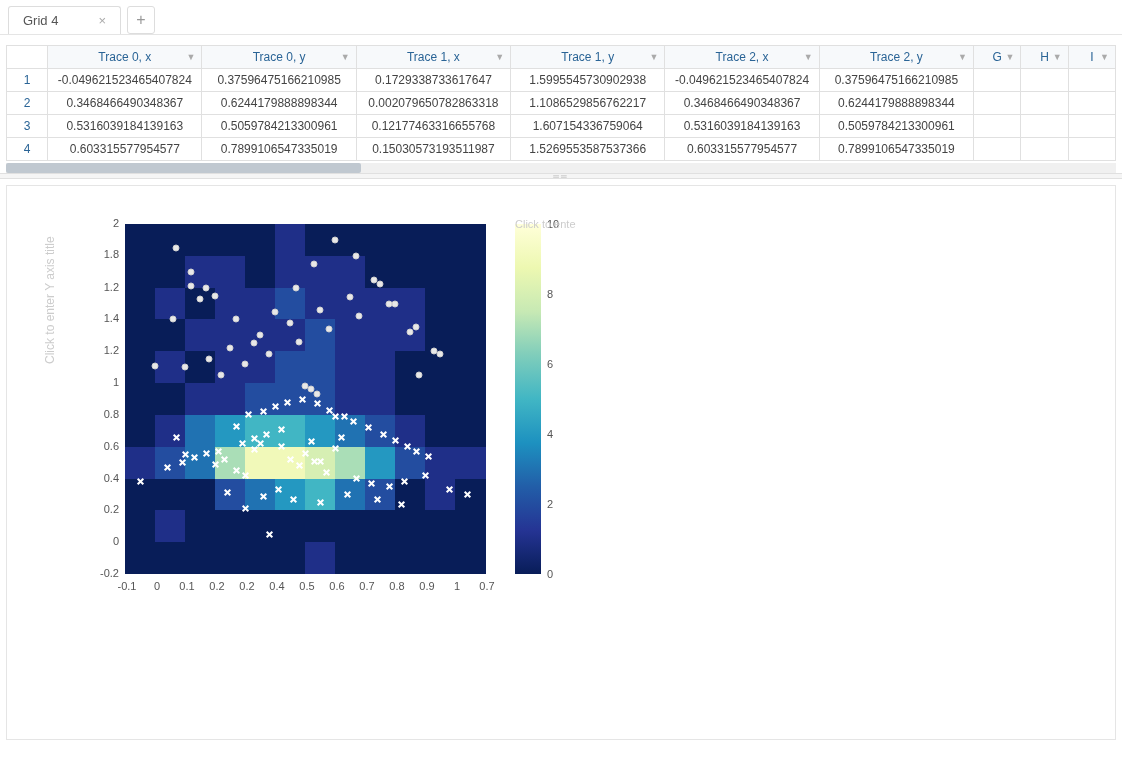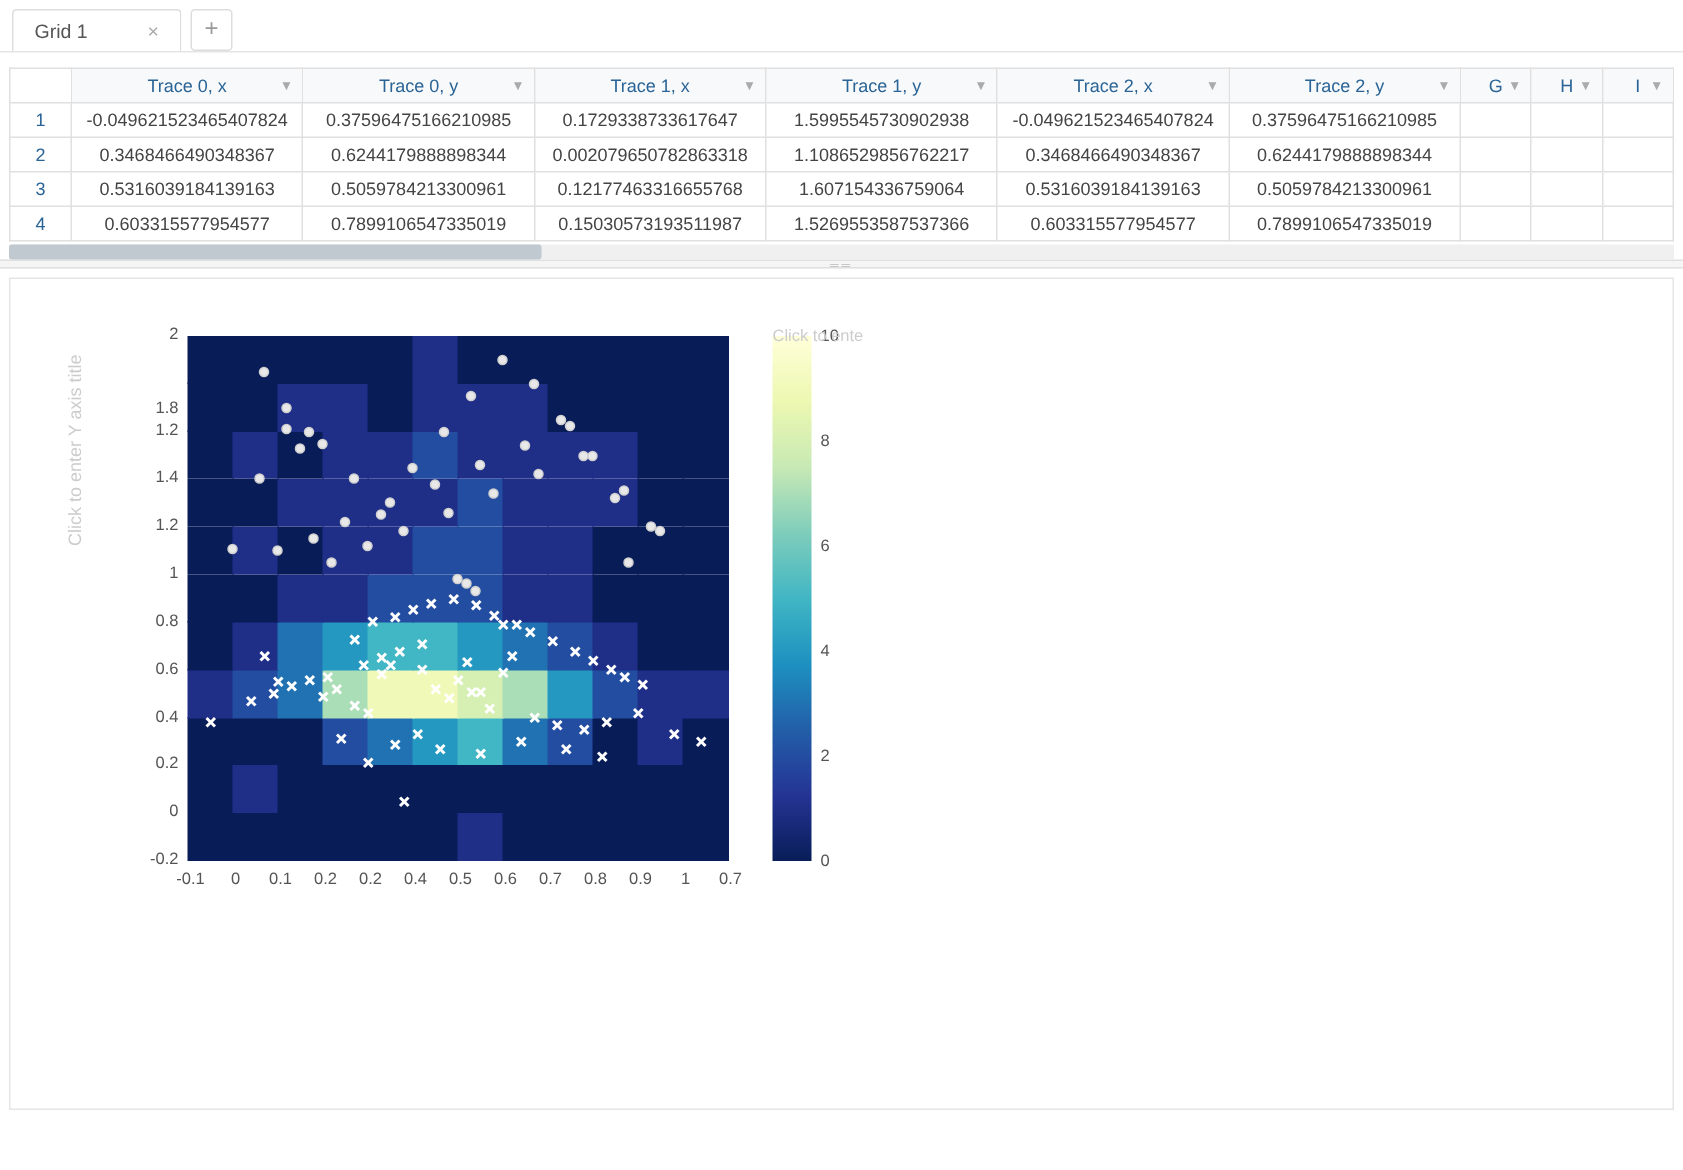--- a/index.html
+++ b/index.html
@@ -42,21 +42,21 @@
   
   .colorbar { position:absolute; left:470px; top:20px; width:26px; height:350px; background: linear-gradient(to top, #081d58, #253494, #225ea8, #1d91c0, #41b6c4, #7fcdbb, #c7e9b4, #edf8b1, #ffffd9); }
   .cb-tick { position:absolute; left:502px; font-size:11px; color:#555; transform:translateY(-50%); }
   .legend-hint { position:absolute; left:470px; top:14px; font-size:11px; color:#ccc; cursor:text; }
 </style>
 </head>
 <body>
 
 <div class="tabs-row">
   <div class="tab">
-    <span>Grid 1</span>
+    <span>Grid 4</span>
     <span class="close">×</span>
   </div>
   <div class="add-tab">
       <span>+</span>
     </div>
 </div>
 
 <div class="grid-area">
   <table class="grid">
     <thead>
@@ -373,21 +373,21 @@
         <div class="axis-tick" style="right: 466px; top: 363px;">-0.2</div>
         <div class="axis-tick" style="right: 466px; top: 331.182px;">0</div>
         <div class="axis-tick" style="right: 466px; top: 299.364px;">0.2</div>
         <div class="axis-tick" style="right: 466px; top: 267.545px;">0.4</div>
         <div class="axis-tick" style="right: 466px; top: 235.727px;">0.6</div>
         <div class="axis-tick" style="right: 466px; top: 203.909px;">0.8</div>
         <div class="axis-tick" style="right: 466px; top: 172.091px;">1</div>
         <div class="axis-tick" style="right: 466px; top: 140.273px;">1.2</div>
         <div class="axis-tick" style="right: 466px; top: 108.455px;">1.4</div>
         <div class="axis-tick" style="right: 466px; top: 76.6364px;">1.2</div>
-        <div class="axis-tick" style="right: 466px; top: 62px;">1.8</div>
+        <div class="axis-tick" style="right: 466px; top: 44px;">1.8</div>
         <div class="axis-tick" style="right: 466px; top: 13px;">2</div>
       </div>
     <div id="xticks">
         <div class="axis-tick" style="left: 70px; top: 376px; width: 24px; text-align: center;">-0.1</div>
         <div class="axis-tick" style="left: 100px; top: 376px; width: 24px; text-align: center;">0</div>
         <div class="axis-tick" style="left: 130px; top: 376px; width: 24px; text-align: center;">0.1</div>
         <div class="axis-tick" style="left: 160px; top: 376px; width: 24px; text-align: center;">0.2</div>
         <div class="axis-tick" style="left: 190px; top: 376px; width: 24px; text-align: center;">0.2</div>
         <div class="axis-tick" style="left: 220px; top: 376px; width: 24px; text-align: center;">0.4</div>
         <div class="axis-tick" style="left: 250px; top: 376px; width: 24px; text-align: center;">0.5</div>

